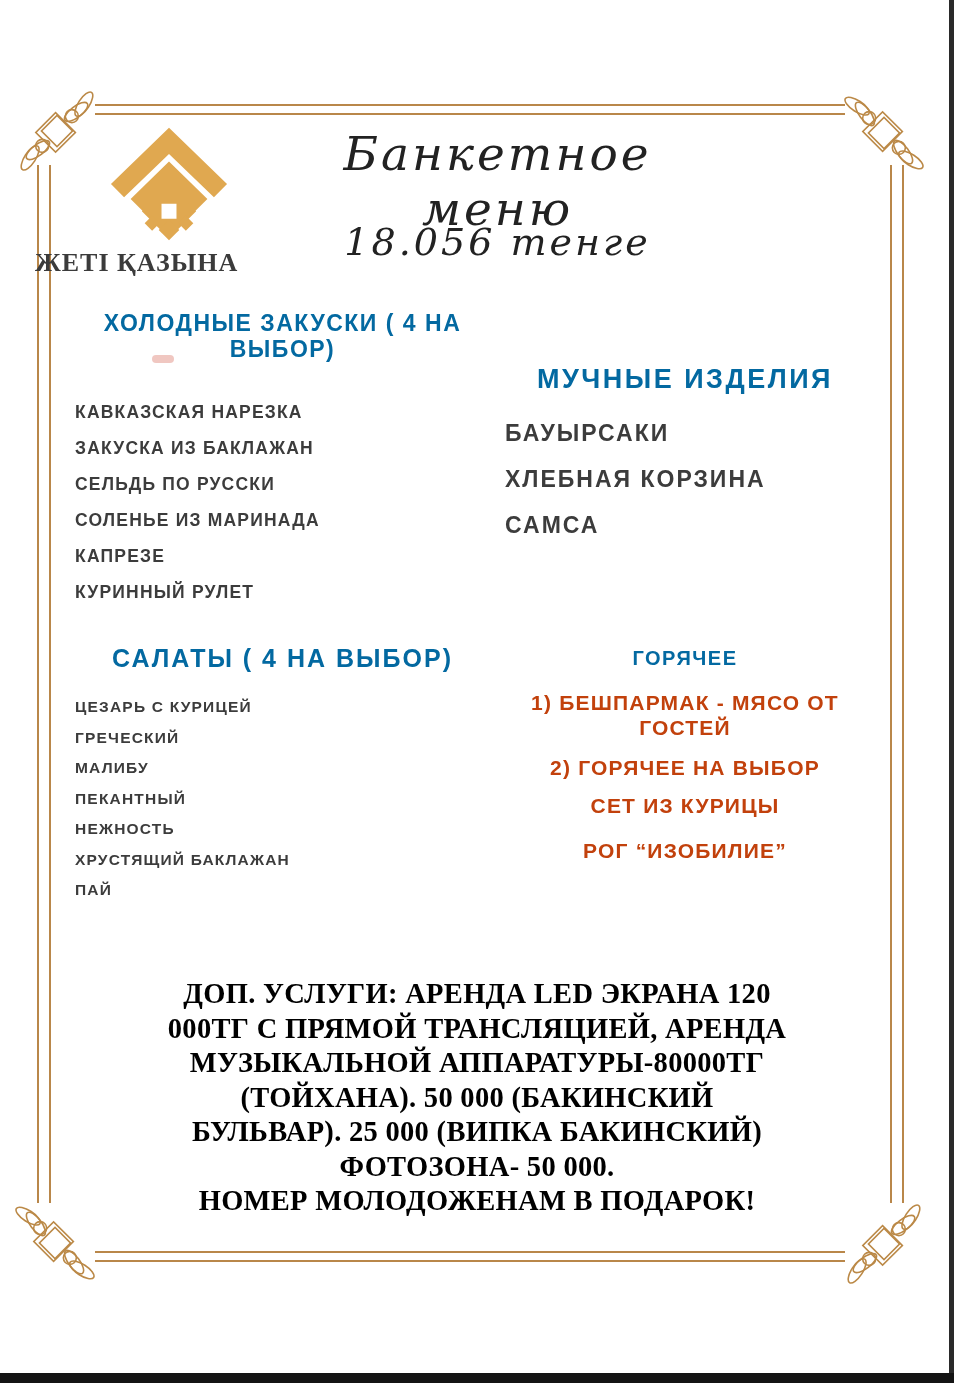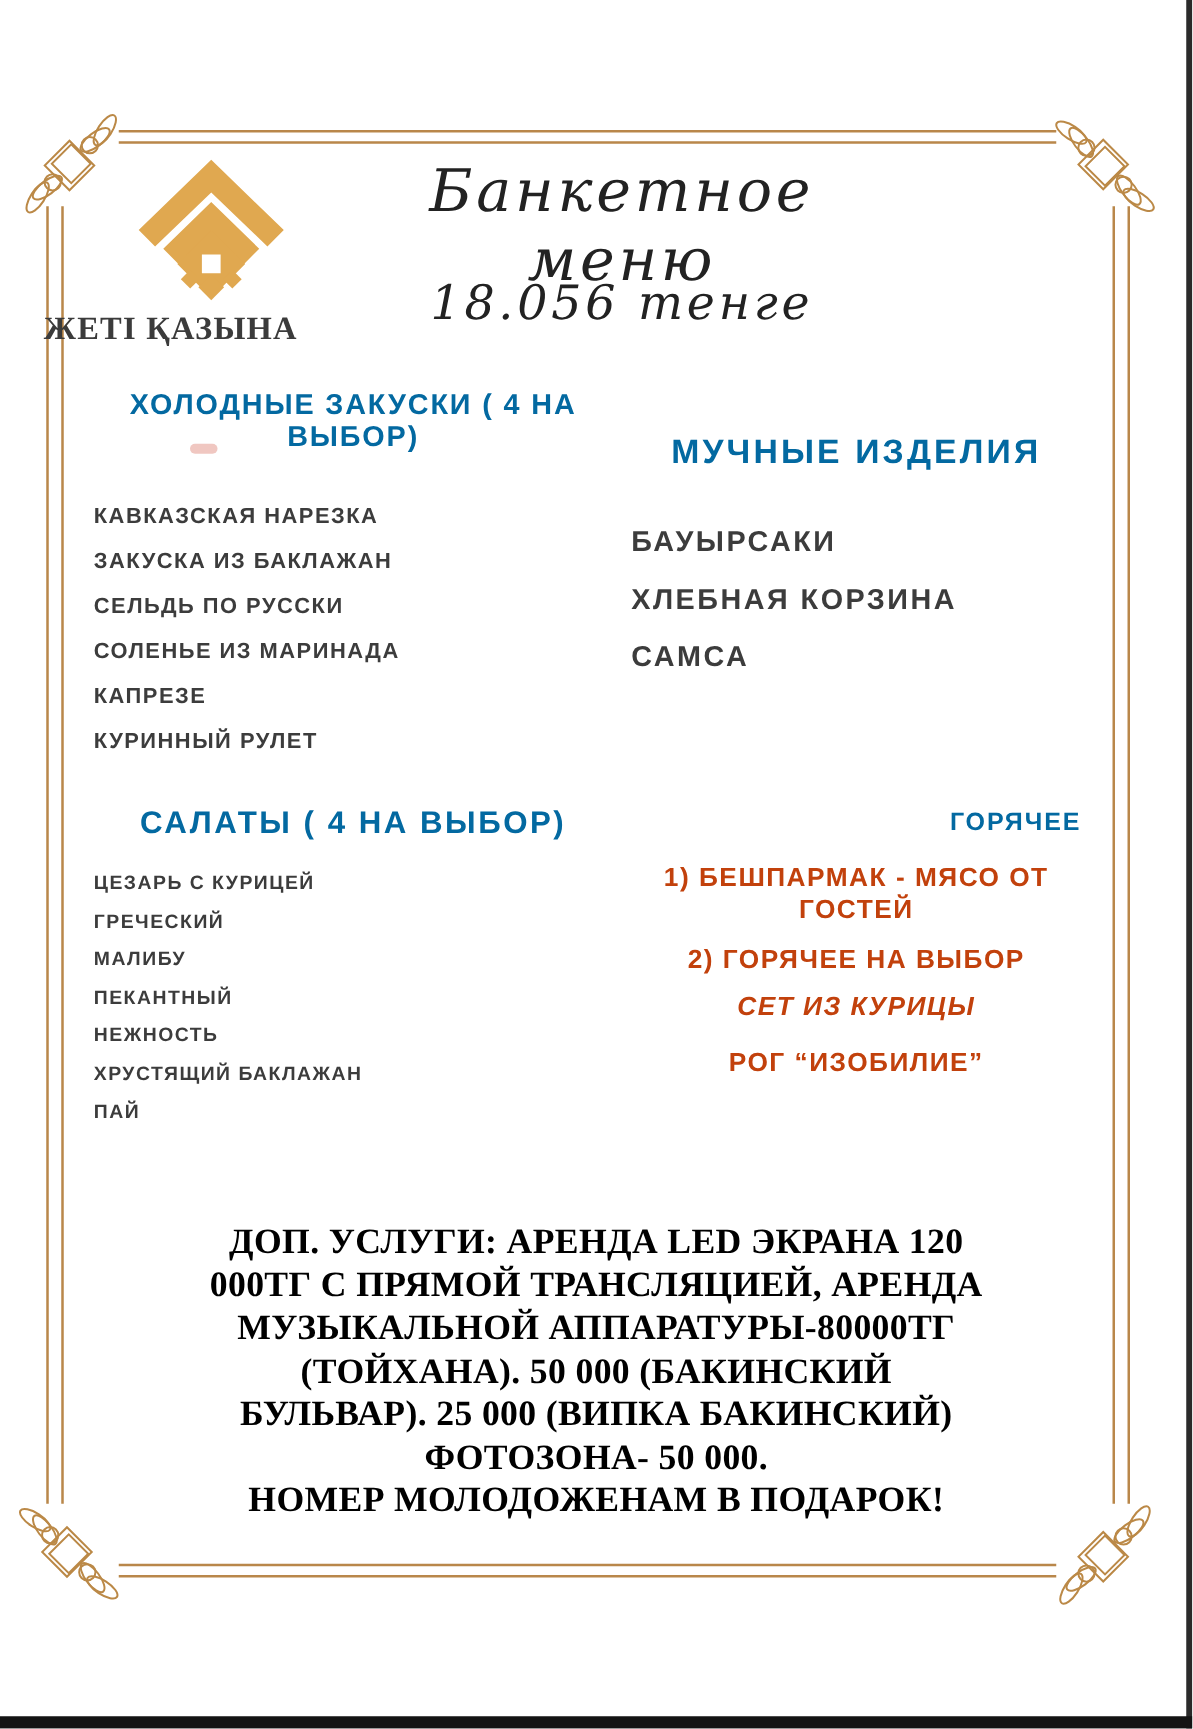--- a/index.html
+++ b/index.html
@@ -35,28 +35,28 @@
   .colR{left:505px;width:360px;}
   .sec-title{position:absolute;text-align:center;font-weight:700;color:#0369a1;}
   .list{position:absolute;text-align:left;font-weight:700;color:#3c3c3c;}
   .list div{white-space:nowrap;}
 
   #cold-title{top:310px;font-size:23px;line-height:26px;letter-spacing:1.5px;}
   #cold-list{top:394px;font-size:17.5px;line-height:36px;letter-spacing:1.2px;}
   #salads-title{top:644px;font-size:25px;letter-spacing:2px;}
   #salads-list{top:692px;font-size:15.5px;line-height:30.5px;letter-spacing:1.2px;}
 
-  #flour-title{top:346px;font-size:27px;letter-spacing:2.5px;}
+  #flour-title{top:364px;font-size:27px;letter-spacing:2.5px;}
   #flour-list{top:410px;font-size:23px;line-height:46px;letter-spacing:2px;}
-  #hot-title{top:647px;font-size:20px;letter-spacing:1.5px;text-align:right;}
+  #hot-title{top:647px;font-size:20px;letter-spacing:1.5px;}
   .hot-item{position:absolute;left:505px;width:360px;text-align:center;font-weight:700;
      color:#c2410c;font-size:21px;line-height:25px;letter-spacing:1.2px;}
   #hot-item-0{top:690px;white-space:normal;}
   #hot-item-1{top:755px;}
-  #hot-item-2{top:793px;font-style:italic;}
+  #hot-item-2{top:793px;}
   #hot-item-3{top:838px;}
 
   .pink-dash{position:absolute;left:152px;top:355px;width:22px;height:8px;
      background:#edbdb6;border-radius:4px;opacity:.85;}
 
   
   .footer{position:absolute;left:110px;top:977px;width:734px;text-align:center;
      font-family:"Liberation Serif","DejaVu Serif",serif;font-weight:700;
      font-size:28.5px;line-height:34.5px;letter-spacing:.3px;color:#000000;}
 </style>

